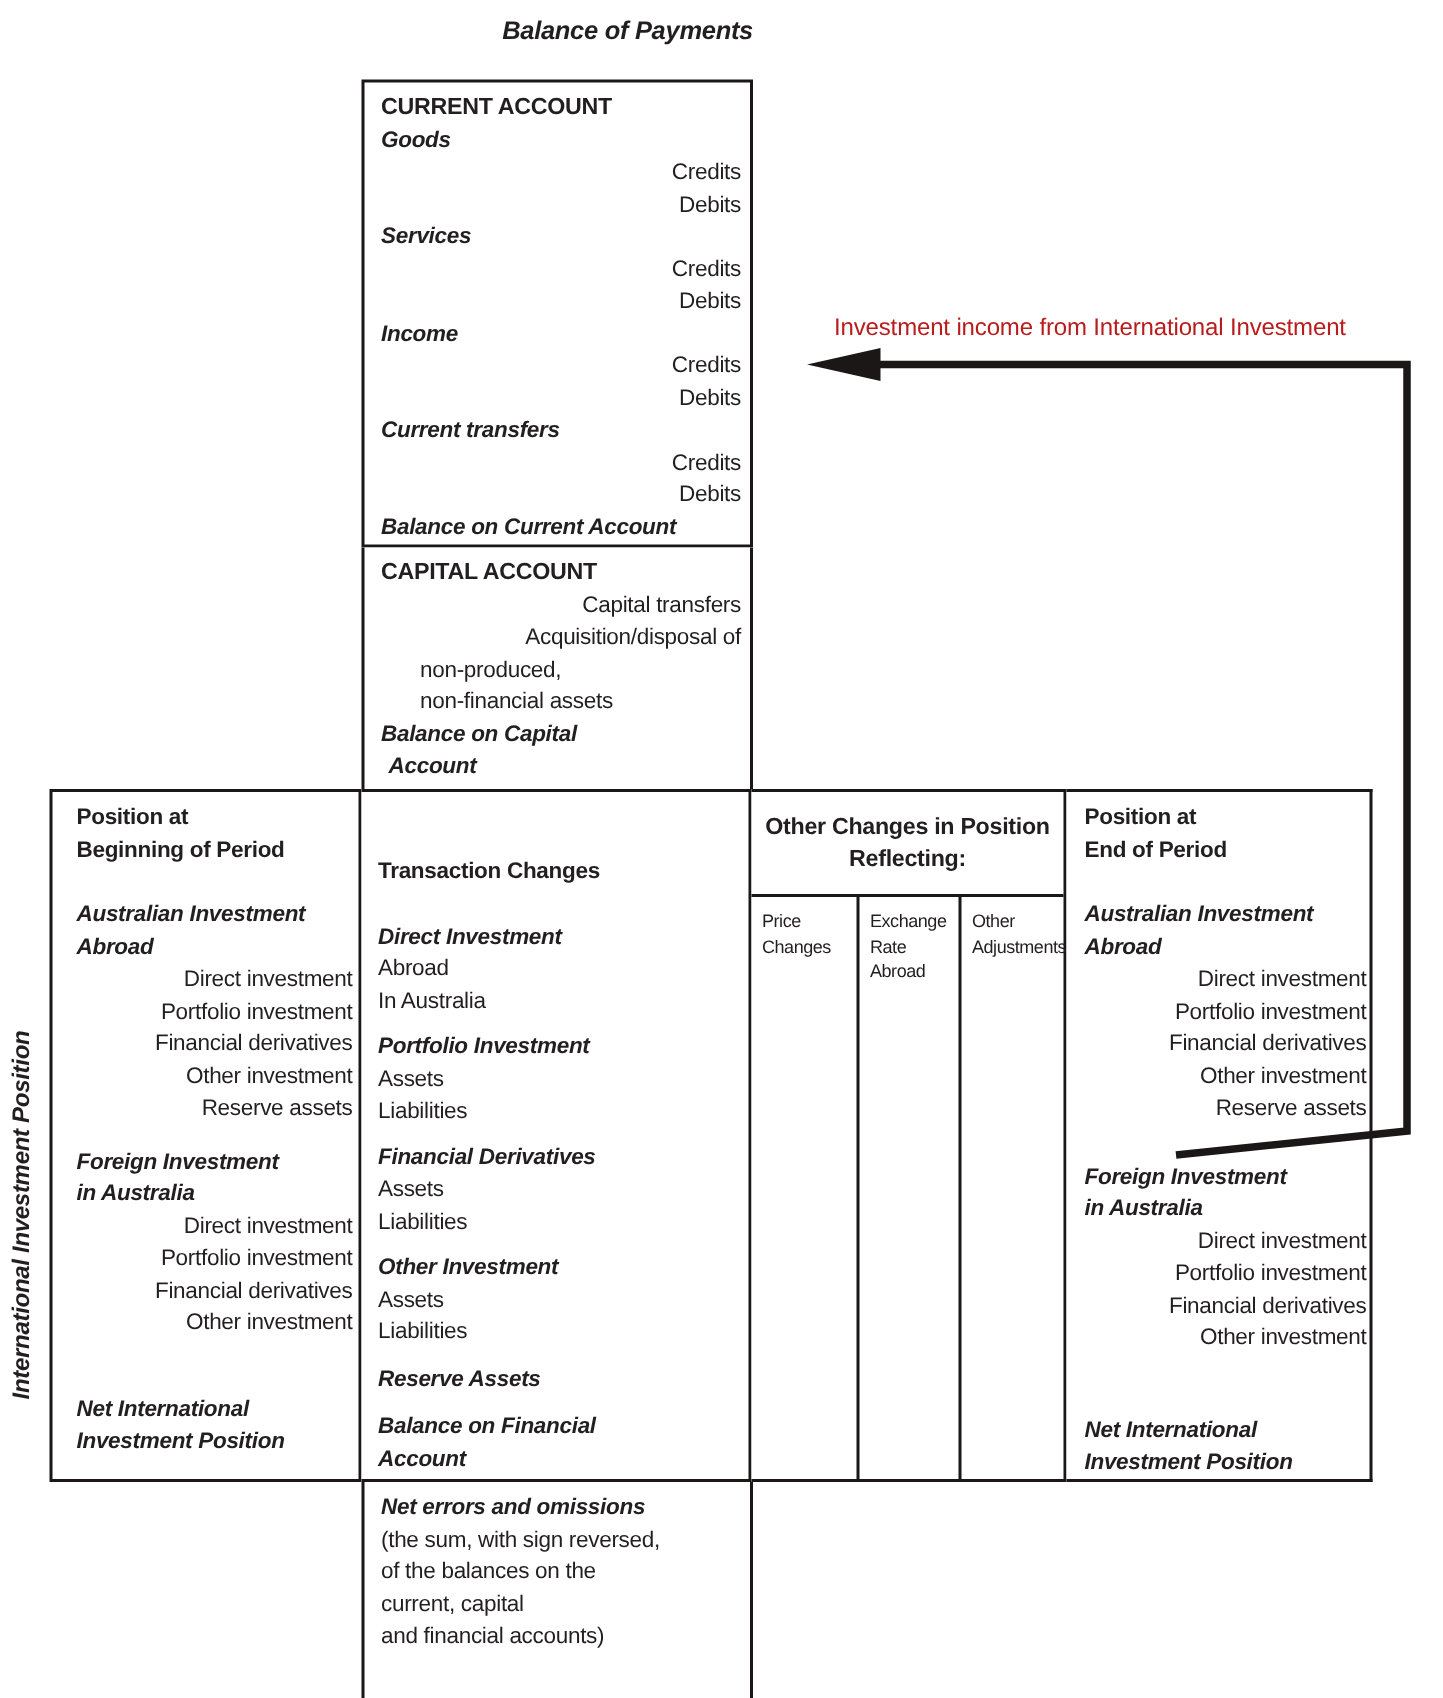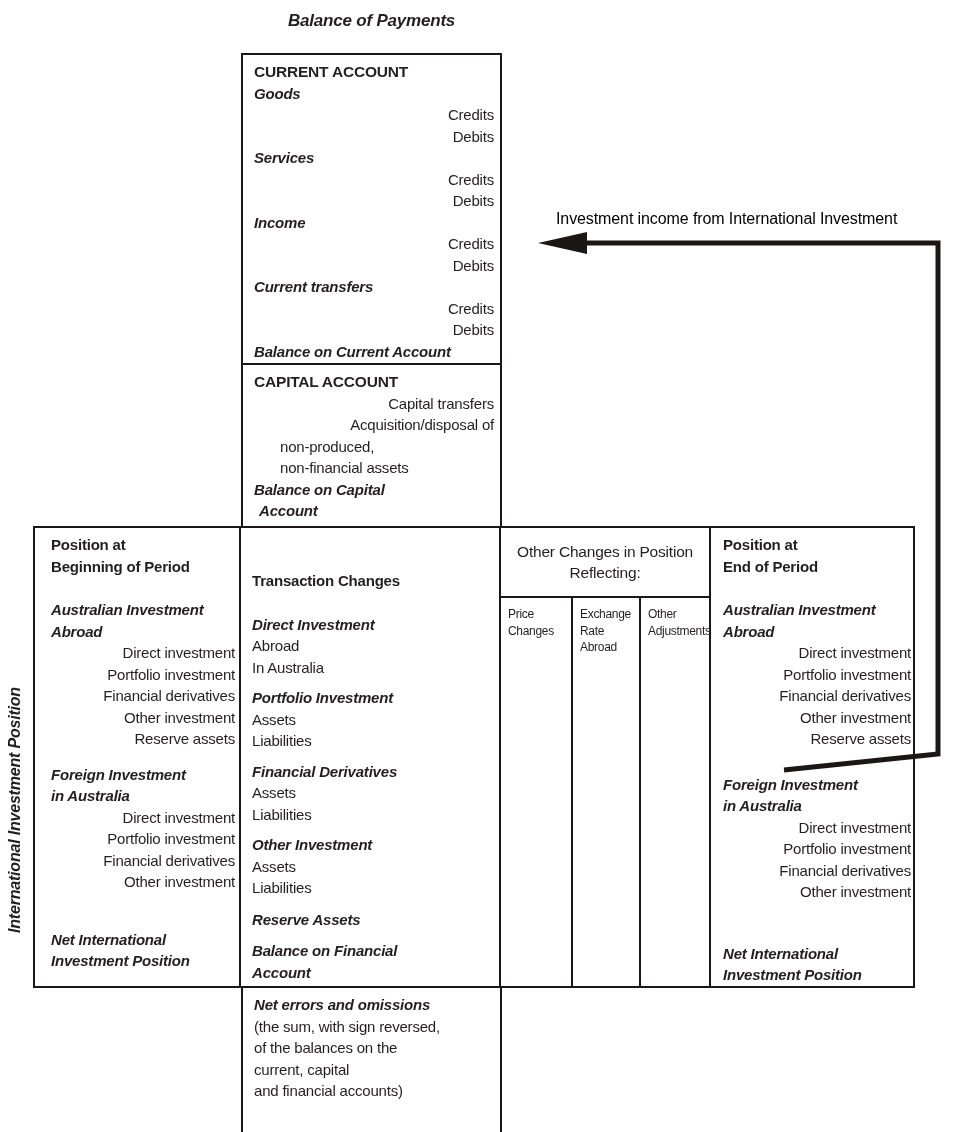--- a/index.html
+++ b/index.html
@@ -14,31 +14,31 @@
   .nobottom{border-bottom:none;}
   .pad{padding:6px 6px 0 11px;}
   .line{font-size:15px;line-height:21.5px;white-space:nowrap;}
   .h{font-weight:bold;font-size:15.5px;}
   .h2{font-weight:bold;}
   .bi{font-weight:bold;font-style:italic;}
   .i1{padding-left:13px;text-align:right;}
   .i2{padding-left:26px;}
   .i05{padding-left:5px;}
   #title{
-    position:absolute;left:241px;top:11px;width:261px;text-align:center;
+    position:absolute;left:241px;top:11px;width:261px;text-align:right;
     font-weight:bold;font-style:italic;font-size:17px;
   }
   #arrow-label{
     position:absolute;left:556px;top:210px;width:400px;
-    font-size:16px;color:#000000;white-space:nowrap;letter-spacing:-0.1px;
+    font-size:16px;color:#b91c1c;white-space:nowrap;letter-spacing:-0.1px;
   }
   #mid-header{
     height:70px;border-bottom:2px solid #1a1716;box-sizing:border-box;
     display:flex;align-items:center;justify-content:center;text-align:center;
-    font-weight:normal;font-size:15.5px;line-height:21px;padding:0 8px;
+    font-weight:bold;font-size:15.5px;line-height:21px;padding:0 8px;
   }
   #mid-cols{display:flex;height:390px;}
   .mid-col{box-sizing:border-box;padding:8px 21px 0 7px;font-size:12px;line-height:16.5px;letter-spacing:-0.3px;}
   .mid-col.c1{width:72px;border-right:2px solid #1a1716;}
   .mid-col.c2{width:68px;border-right:2px solid #1a1716;}
   .mid-col.c3{flex:1;}
   #rotated-label{
     position:absolute;left:-124px;top:799px;width:282px;height:22px;
     transform:rotate(-90deg);text-align:center;
     font-weight:bold;font-style:italic;font-size:16px;white-space:nowrap;

